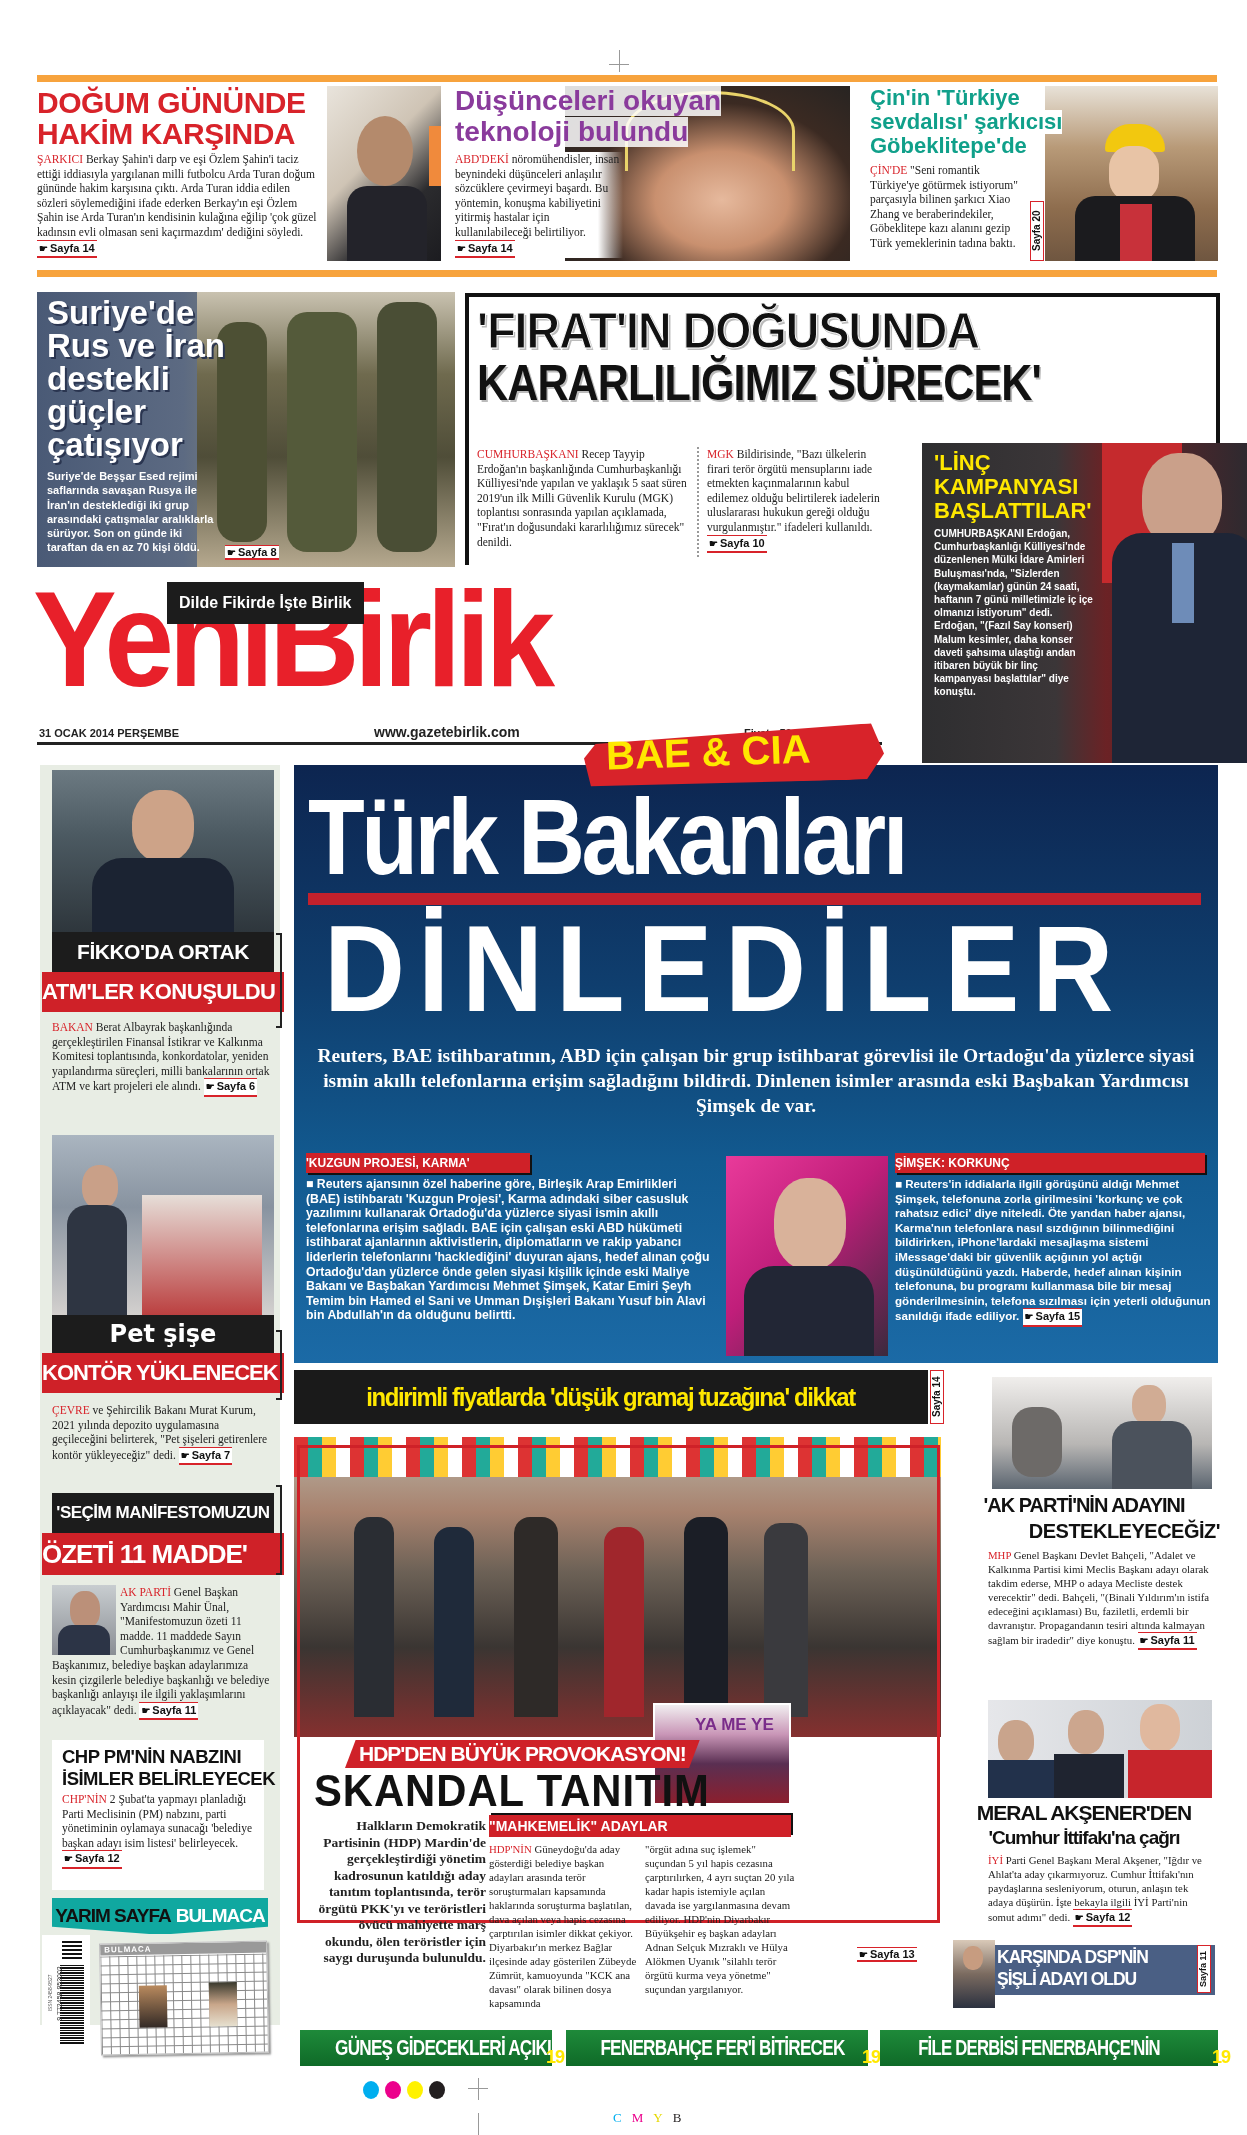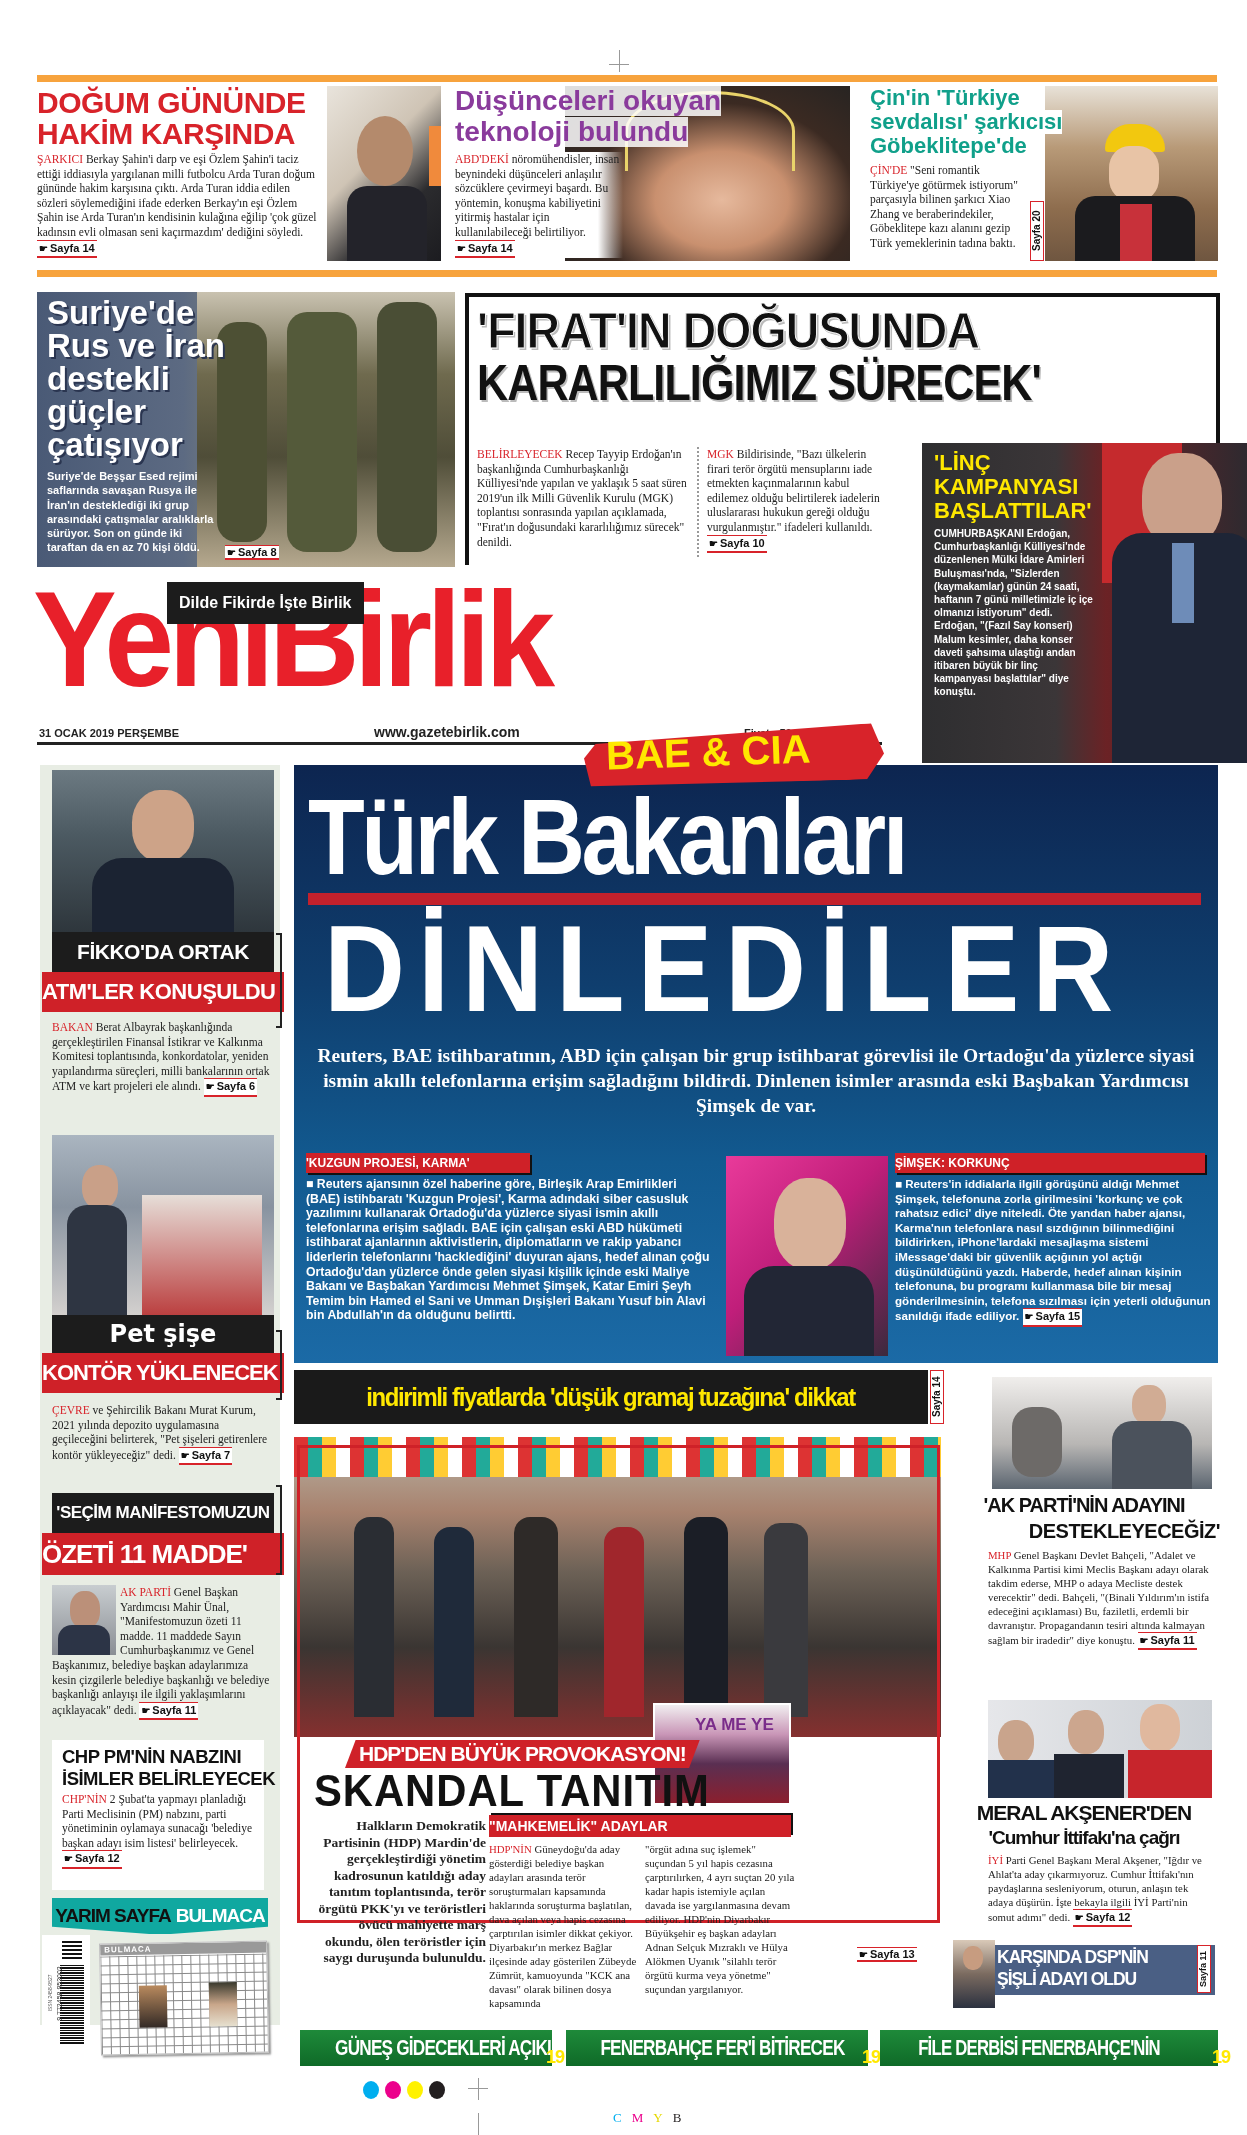--- a/index.html
+++ b/index.html
@@ -90,21 +90,21 @@
     <div>çatışıyor</div>
   </div>
   <div class="sans" data-name="syria-body" style="position:absolute;left:10px;top:177px;width:175px;font-size:11px;line-height:14.3px;color:#fff;font-weight:bold">Suriye'de Beşşar Esed rejimi saflarında savaşan Rusya ile İran'ın desteklediği iki grup arasındaki çatışmalar aralıklarla sürüyor. Son on günde iki taraftan da en az 70 kişi öldü.</div>
   <span class="sayfa" data-name="syria-page-ref" style="position:absolute;left:188px;top:253px"><span class="hand" data-name="pointing-hand-icon">☛</span><span>Sayfa 8</span></span>
 </div>
 
 <div class="black-box" data-name="story-firat" style="left:465px;top:293px;width:755px;height:272px;border-width:4px 4px 0 4px">
   <div data-name="firat-headline-1" style="position:absolute;left:8px;top:8px;font-family:'Liberation Sans',sans-serif;font-weight:900;font-size:50px;line-height:52px;color:#111;white-space:nowrap;letter-spacing:-1px;transform:scaleX(0.93);transform-origin:left;-webkit-text-stroke:1px #fff;text-shadow:0 0 0 #111,2px 2px 0 #bbb">'FIRAT'IN DOĞUSUNDA</div>
   <div data-name="firat-headline-2" style="position:absolute;left:8px;top:60px;font-family:'Liberation Sans',sans-serif;font-weight:900;font-size:50px;line-height:52px;color:#111;white-space:nowrap;letter-spacing:-1px;transform:scaleX(0.86);transform-origin:left;text-shadow:2px 2px 0 #bbb">KARARLILIĞIMIZ SÜRECEK'</div>
   <div class="body-txt" data-name="firat-col1" style="position:absolute;left:8px;top:150px;width:210px">
-    <span class="red-lead">BELİRLEYECEK</span>
+    <span class="red-lead">CUMHURBAŞKANI</span>
     <span>Recep Tayyip Erdoğan'ın başkanlığında Cumhurbaşkanlığı Külliyesi'nde yapılan ve yaklaşık 5 saat süren 2019'un ilk Milli Güvenlik Kurulu (MGK) toplantısı sonrasında yapılan açıklamada, "Fırat'ın doğusundaki kararlılığımız sürecek" denildi.</span>
   </div>
   <div data-name="column-dotted-divider" style="position:absolute;left:228px;top:150px;width:0;height:110px;border-left:2px dotted #999"></div>
   <div class="body-txt" data-name="firat-col2" style="position:absolute;left:238px;top:150px;width:176px">
     <span class="red-lead">MGK</span>
     <span>Bildirisinde, "Bazı ülkelerin firari terör örgütü mensuplarını iade etmekten kaçınmalarının kabul edilemez olduğu belirtilerek iadelerin uluslararası hukukun gereği olduğu vurgulanmıştır." ifadeleri kullanıldı.</span>
     <span class="sayfa" data-name="firat-page-ref"><span class="hand" data-name="pointing-hand-icon">☛</span><span>Sayfa 10</span></span>
   </div>
 </div>
 
@@ -119,21 +119,21 @@
     <div>'LİNÇ</div>
     <div>KAMPANYASI</div>
     <div>BAŞLATTILAR'</div>
   </div>
   <div class="sans" data-name="linc-body" style="position:absolute;left:12px;top:84px;width:160px;font-size:10px;line-height:13.2px;color:#fff;font-weight:bold">CUMHURBAŞKANI Erdoğan, Cumhurbaşkanlığı Külliyesi'nde düzenlenen Mülki İdare Amirleri Buluşması'nda, "Sizlerden (kaymakamlar) günün 24 saati, haftanın 7 günü milletimizle iç içe olmanızı istiyorum" dedi. Erdoğan, "(Fazıl Say konseri) Malum kesimler, daha konser daveti şahsıma ulaştığı andan itibaren büyük bir linç kampanyası başlattılar" diye konuştu.</div>
 </div>
 
 <div class="abs" data-name="masthead" style="left:37px;top:570px;width:845px;height:170px">
   <div data-name="logo" style="position:absolute;left:-4px;top:-5px;font-family:'Liberation Sans',sans-serif;font-weight:900;font-size:135px;line-height:150px;color:#e8202a;letter-spacing:-6px;transform:scaleX(0.93);transform-origin:left;white-space:nowrap">YeniBirlik</div>
   <div class="sans" data-name="slogan-badge" style="position:absolute;left:130px;top:12px;background:#1c1c1c;color:#fff;font-size:16px;font-weight:bold;padding:12px 12px">Dilde Fikirde İşte Birlik</div>
-  <div class="sans" data-name="issue-date" style="position:absolute;left:2px;top:157px;font-size:11px;font-weight:bold;color:#222">31 OCAK 2019 PERŞEMBE</div>
+  <div class="sans" data-name="issue-date" style="position:absolute;left:2px;top:157px;font-size:11px;font-weight:bold;color:#222">31 OCAK 2014 PERŞEMBE</div>
   <div class="sans" data-name="website-link" style="position:absolute;left:337px;top:154px;font-size:14px;font-weight:bold;color:#222">www.gazetebirlik.com</div>
   <div class="sans" data-name="price" style="position:absolute;left:707px;top:157px;font-size:11px;font-weight:bold;color:#222">Fiyatı: 50 Kuruş</div>
   <div data-name="masthead-rule" style="position:absolute;left:0;top:172px;width:845px;height:3px;background:#222"></div>
 </div>
 
 <div class="abs navy" data-name="main-story" style="left:294px;top:765px;width:924px;height:398px">
   <div data-name="main-headline-1" style="position:absolute;left:14px;top:16px;font-family:'Liberation Sans',sans-serif;font-weight:900;font-size:108px;line-height:112px;color:#fff;white-space:nowrap;letter-spacing:-4px;transform:scaleX(0.86);transform-origin:left">Türk Bakanları</div>
   <div data-name="headline-red-underline" style="position:absolute;left:14px;top:128px;width:893px;height:12px;background:#c3212c"></div>
   <div data-name="main-headline-2" style="position:absolute;left:30px;top:140px;font-family:'Liberation Sans',sans-serif;font-weight:900;font-size:122px;line-height:128px;color:#fff;white-space:nowrap;letter-spacing:14px;transform:scaleX(0.92);transform-origin:left">DİNLEDİLER</div>
   <div data-name="main-deck" style="position:absolute;left:20px;top:278px;width:884px;text-align:center;font-family:'Liberation Serif',serif;font-weight:bold;font-size:19.5px;line-height:25px;color:#fff">Reuters, BAE istihbaratının, ABD için çalışan bir grup istihbarat görevlisi ile Ortadoğu'da yüzlerce siyasi ismin akıllı telefonlarına erişim sağladığını bildirdi. Dinlenen isimler arasında eski Başbakan Yardımcısı Şimşek de var.</div>

